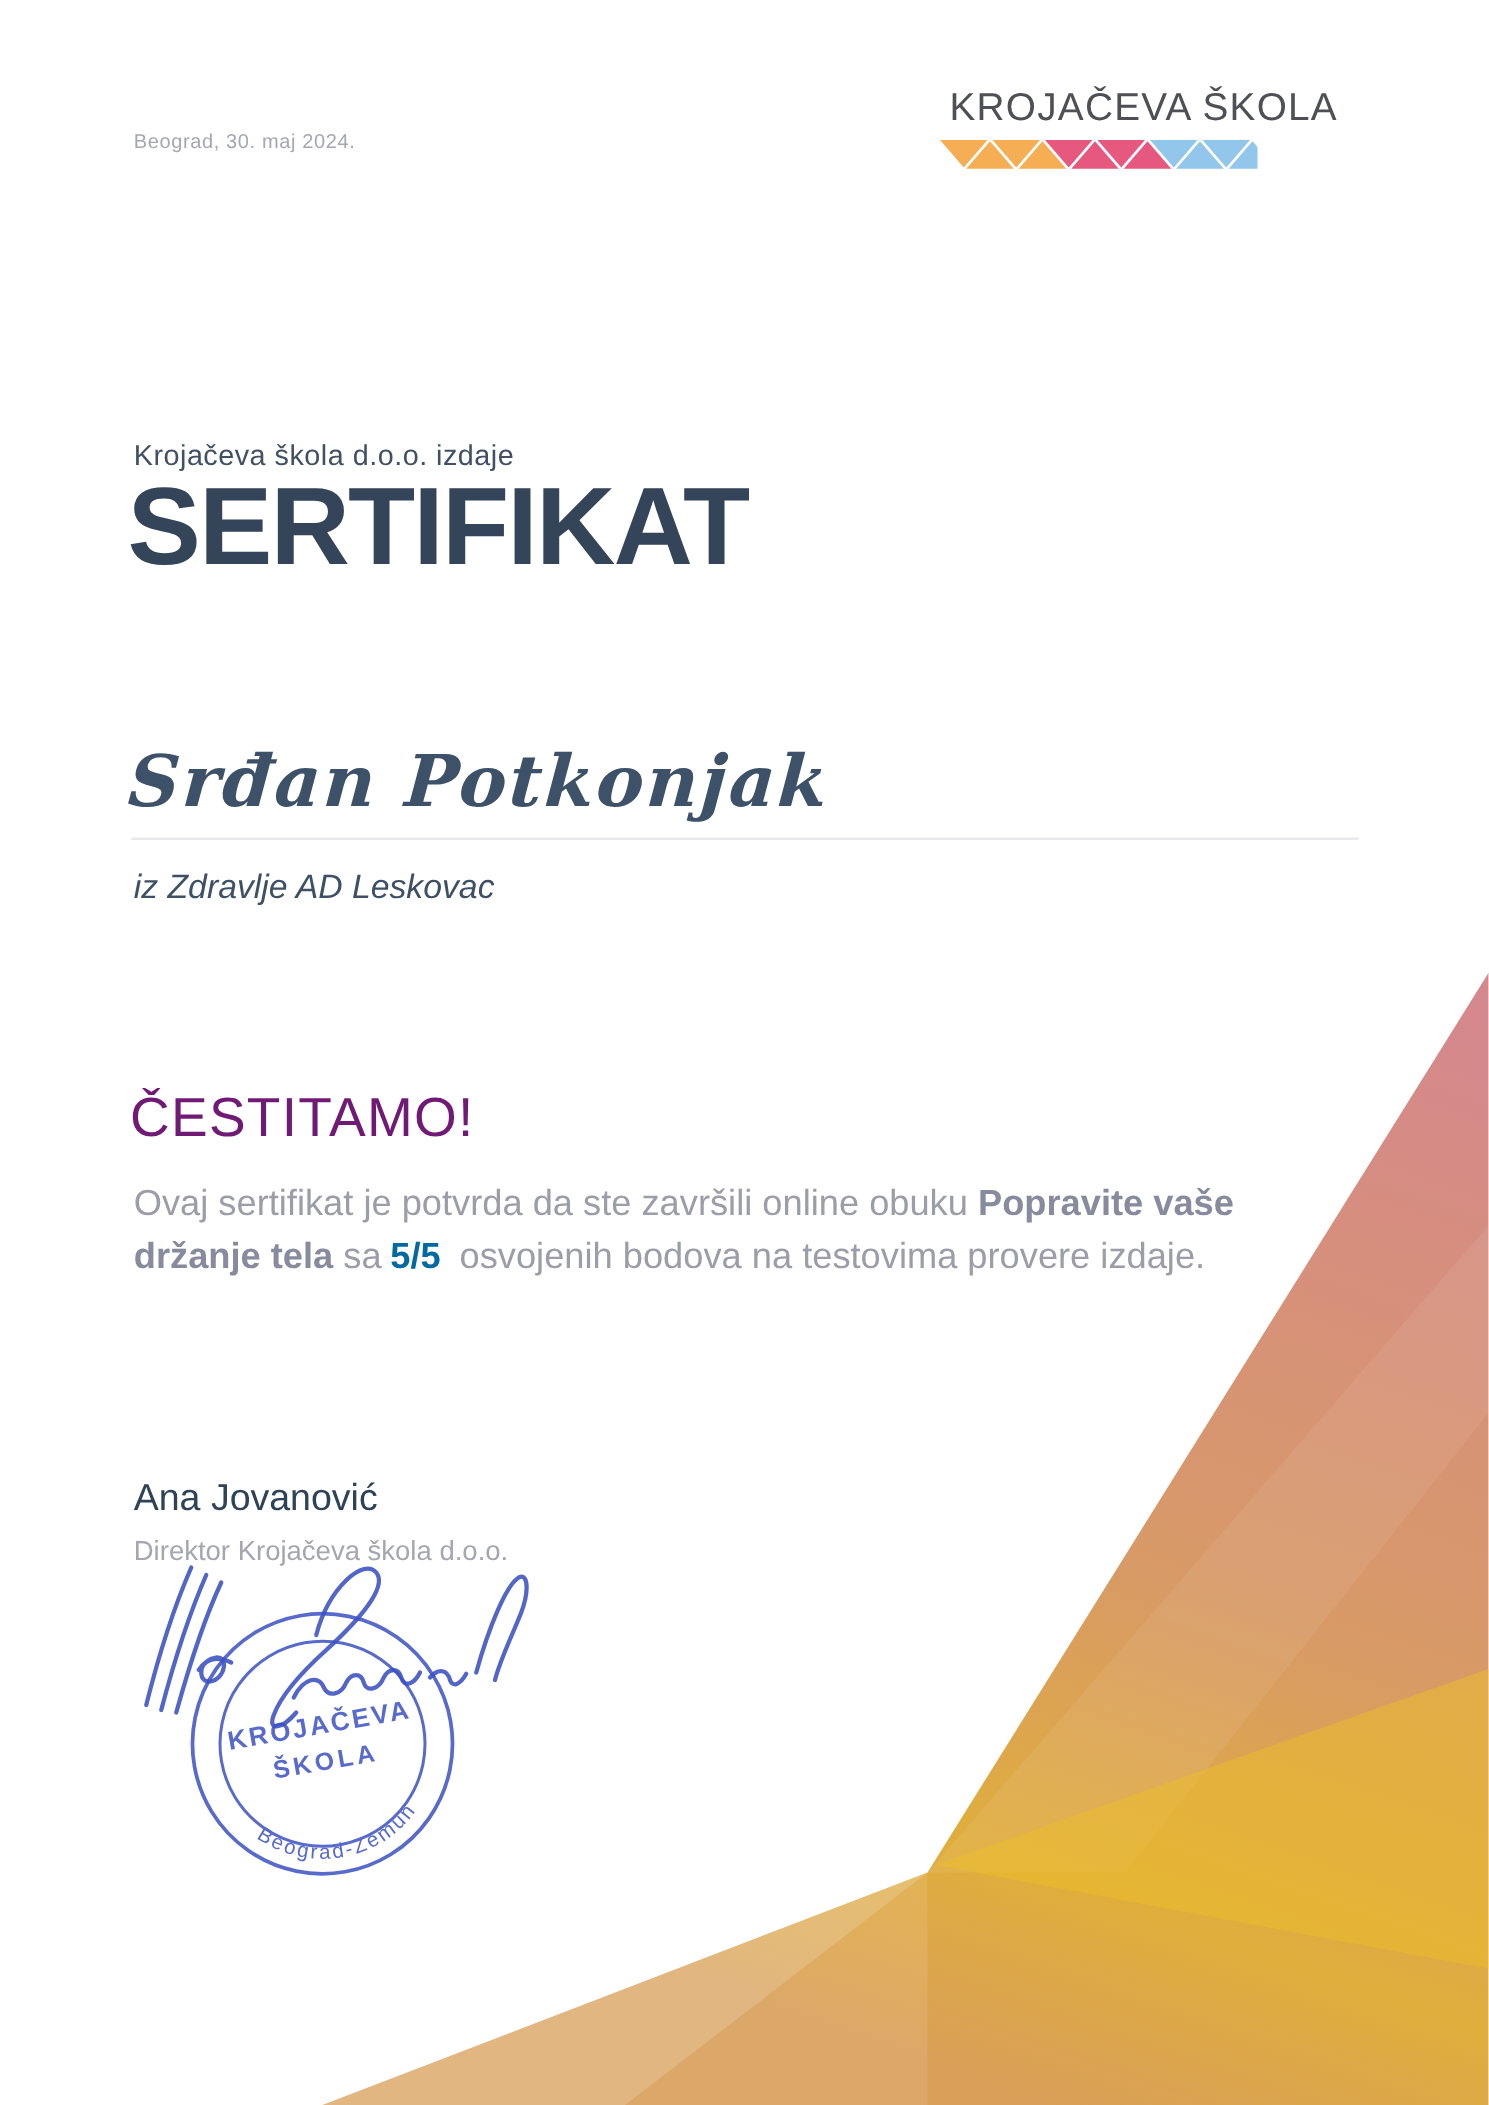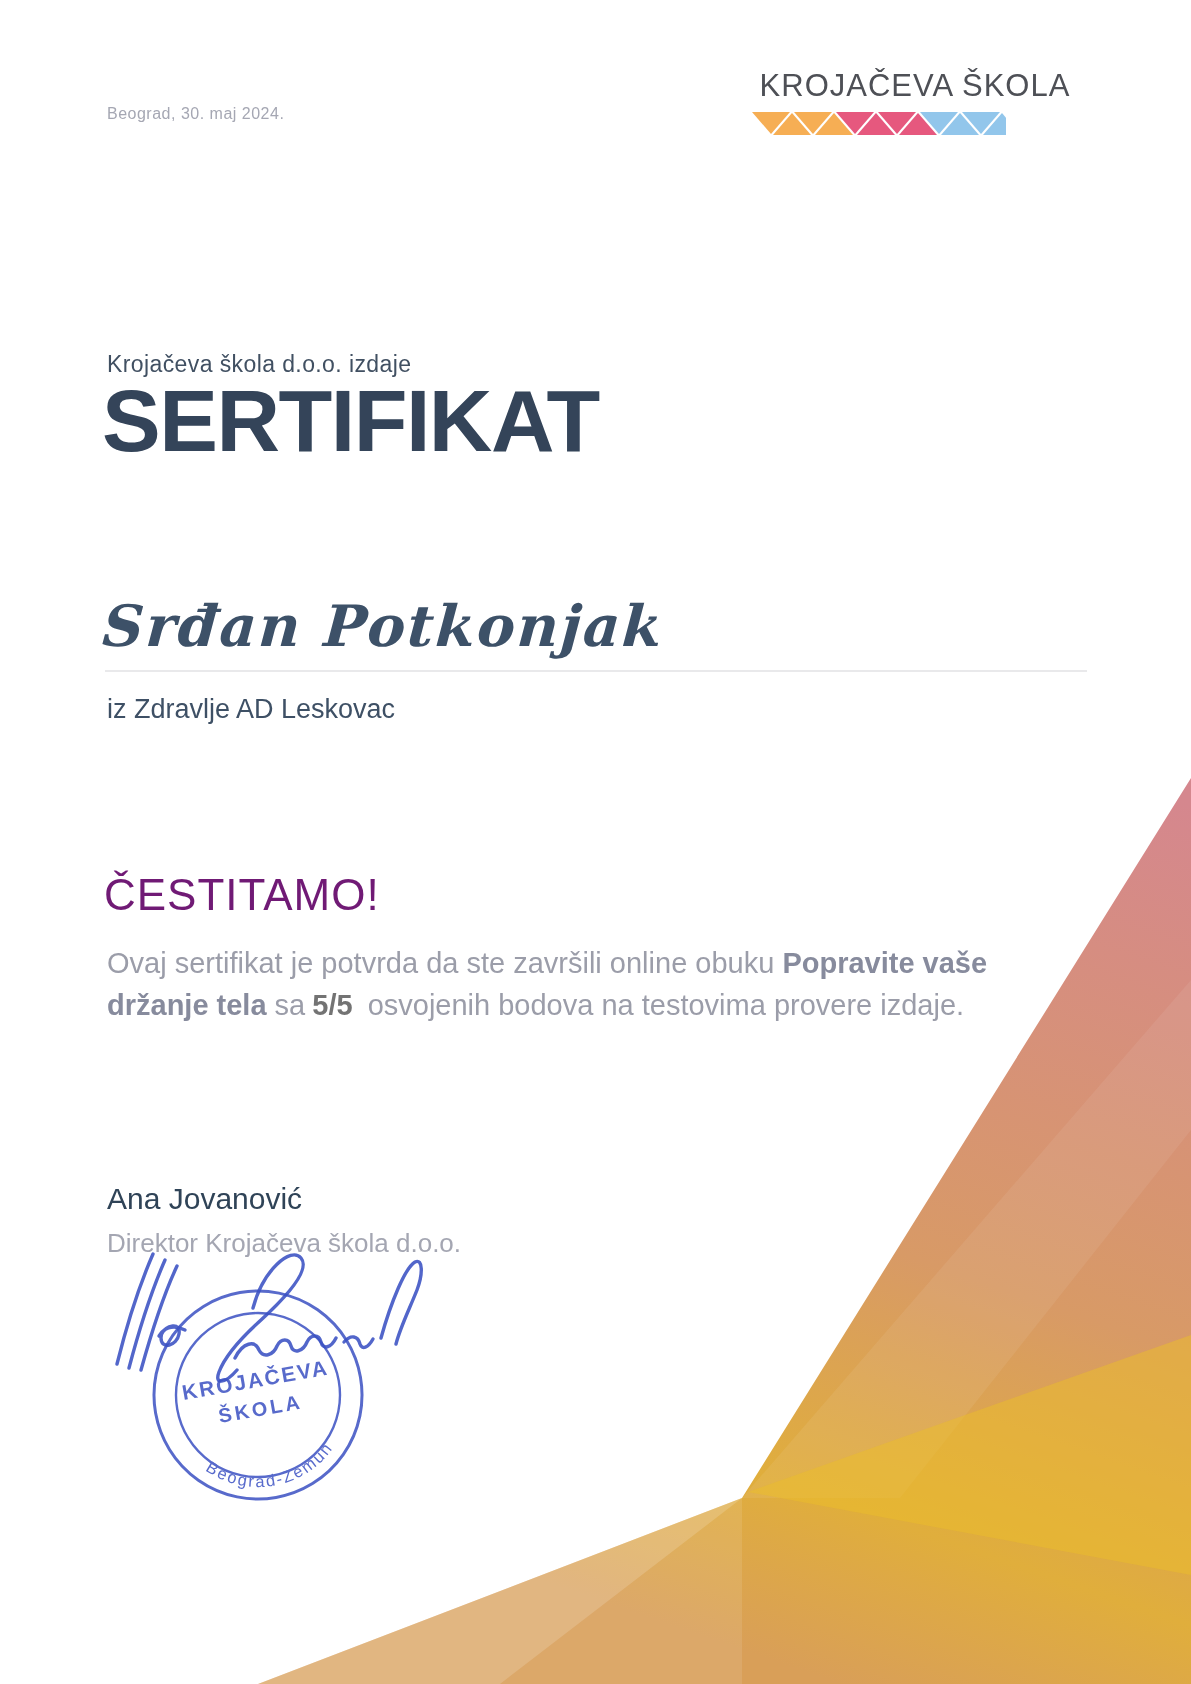--- a/index.html
+++ b/index.html
@@ -42,44 +42,44 @@
     color:#3D5168;
     transform:skewX(-4deg);
     white-space:nowrap;
   }
   .name-underline{
     left:105px;top:670px;width:982px;height:2px;
     background:#E9E9EB;
   }
   .recipient-origin{
     left:107px;top:694px;
-    font-weight:500;
+    font-style:italic;font-weight:500;
     font-size:27px;color:#3E5065;
   }
 
   .congrats-heading{
     left:104px;top:870px;
     font-size:44px;font-weight:500;letter-spacing:1px;
     color:#701a75;
   }
   .congrats-body{
     left:107px;top:942px;width:915px;
     font-size:29px;line-height:42px;
     color:#9B9DA9;
   }
   .congrats-body .bold{font-weight:700;color:#878B9D;}
-  .congrats-body .score{font-weight:700;color:#737373;margin:0 7px;}
+  .congrats-body .score{font-weight:700;color:#0369a1;margin:0 7px;}
 
   .signer-name{
     left:107px;top:1182px;
     font-size:30px;font-weight:500;color:#2F4357;
   }
   .signer-title{
     left:107px;top:1228px;
-    font-size:26px;color:#A4A6B2;
+    font-size:22px;color:#A4A6B2;
   }
 
   .signature-svg{left:103px;top:1246px;}
   .stamp-svg{left:146px;top:1283px;transform:rotate(-10deg);opacity:.85;}
   .stamp-text{
     font-family:"Liberation Sans",sans-serif;
     fill:#3B51C3;
   }
 
   .decor{left:0;top:0;pointer-events:none;}

